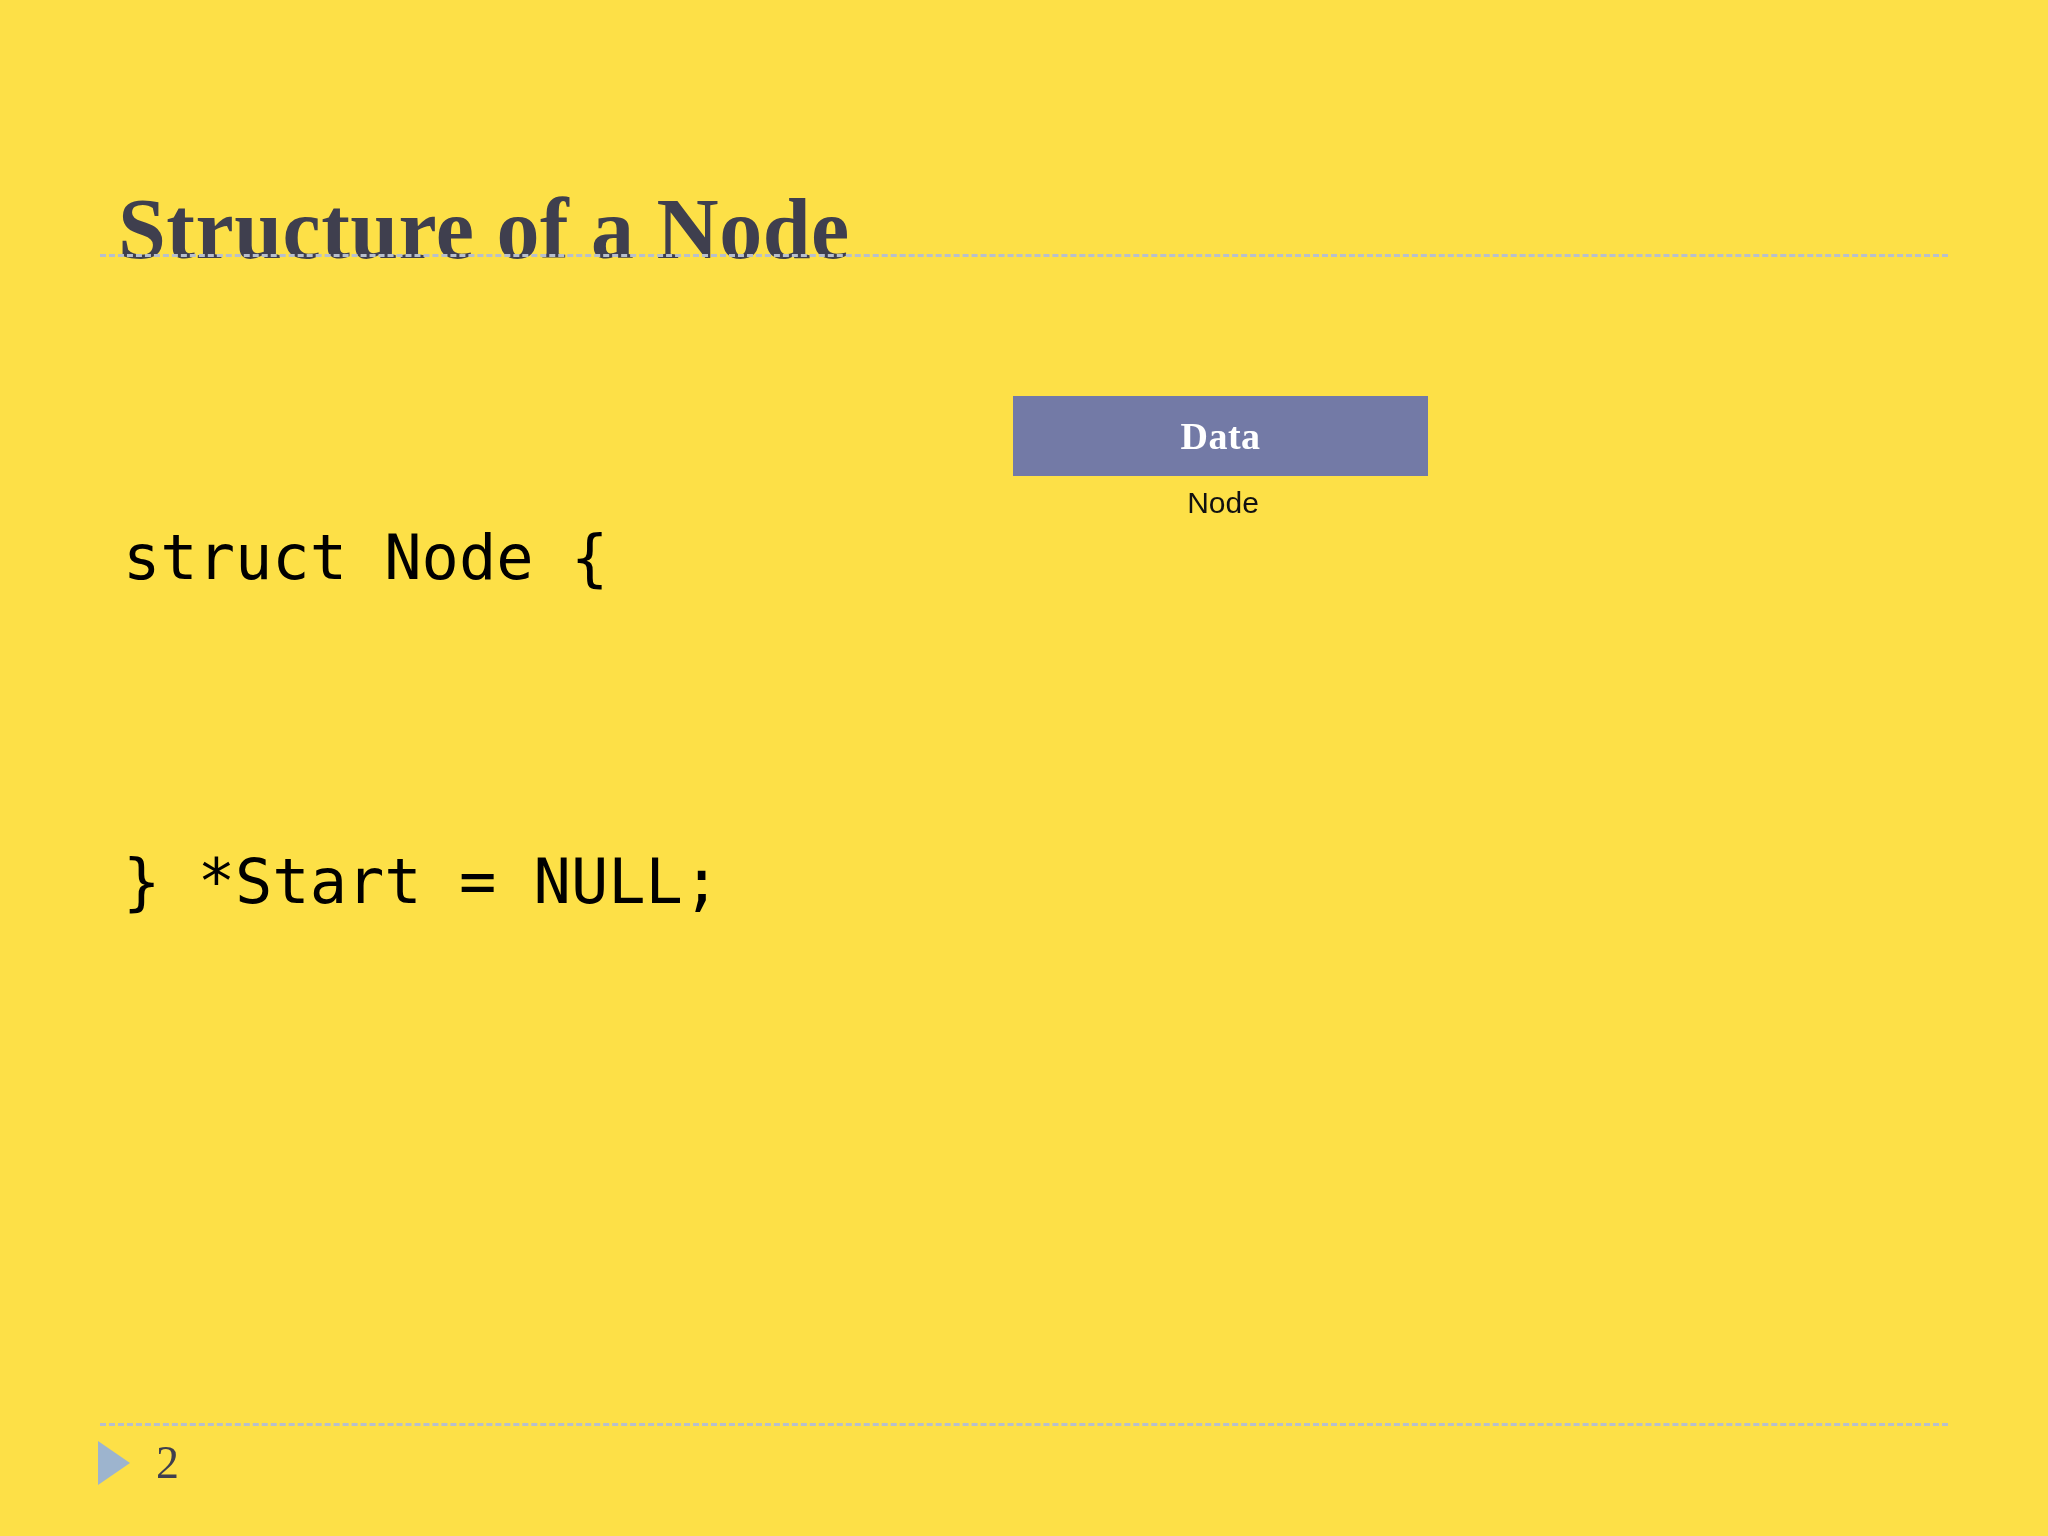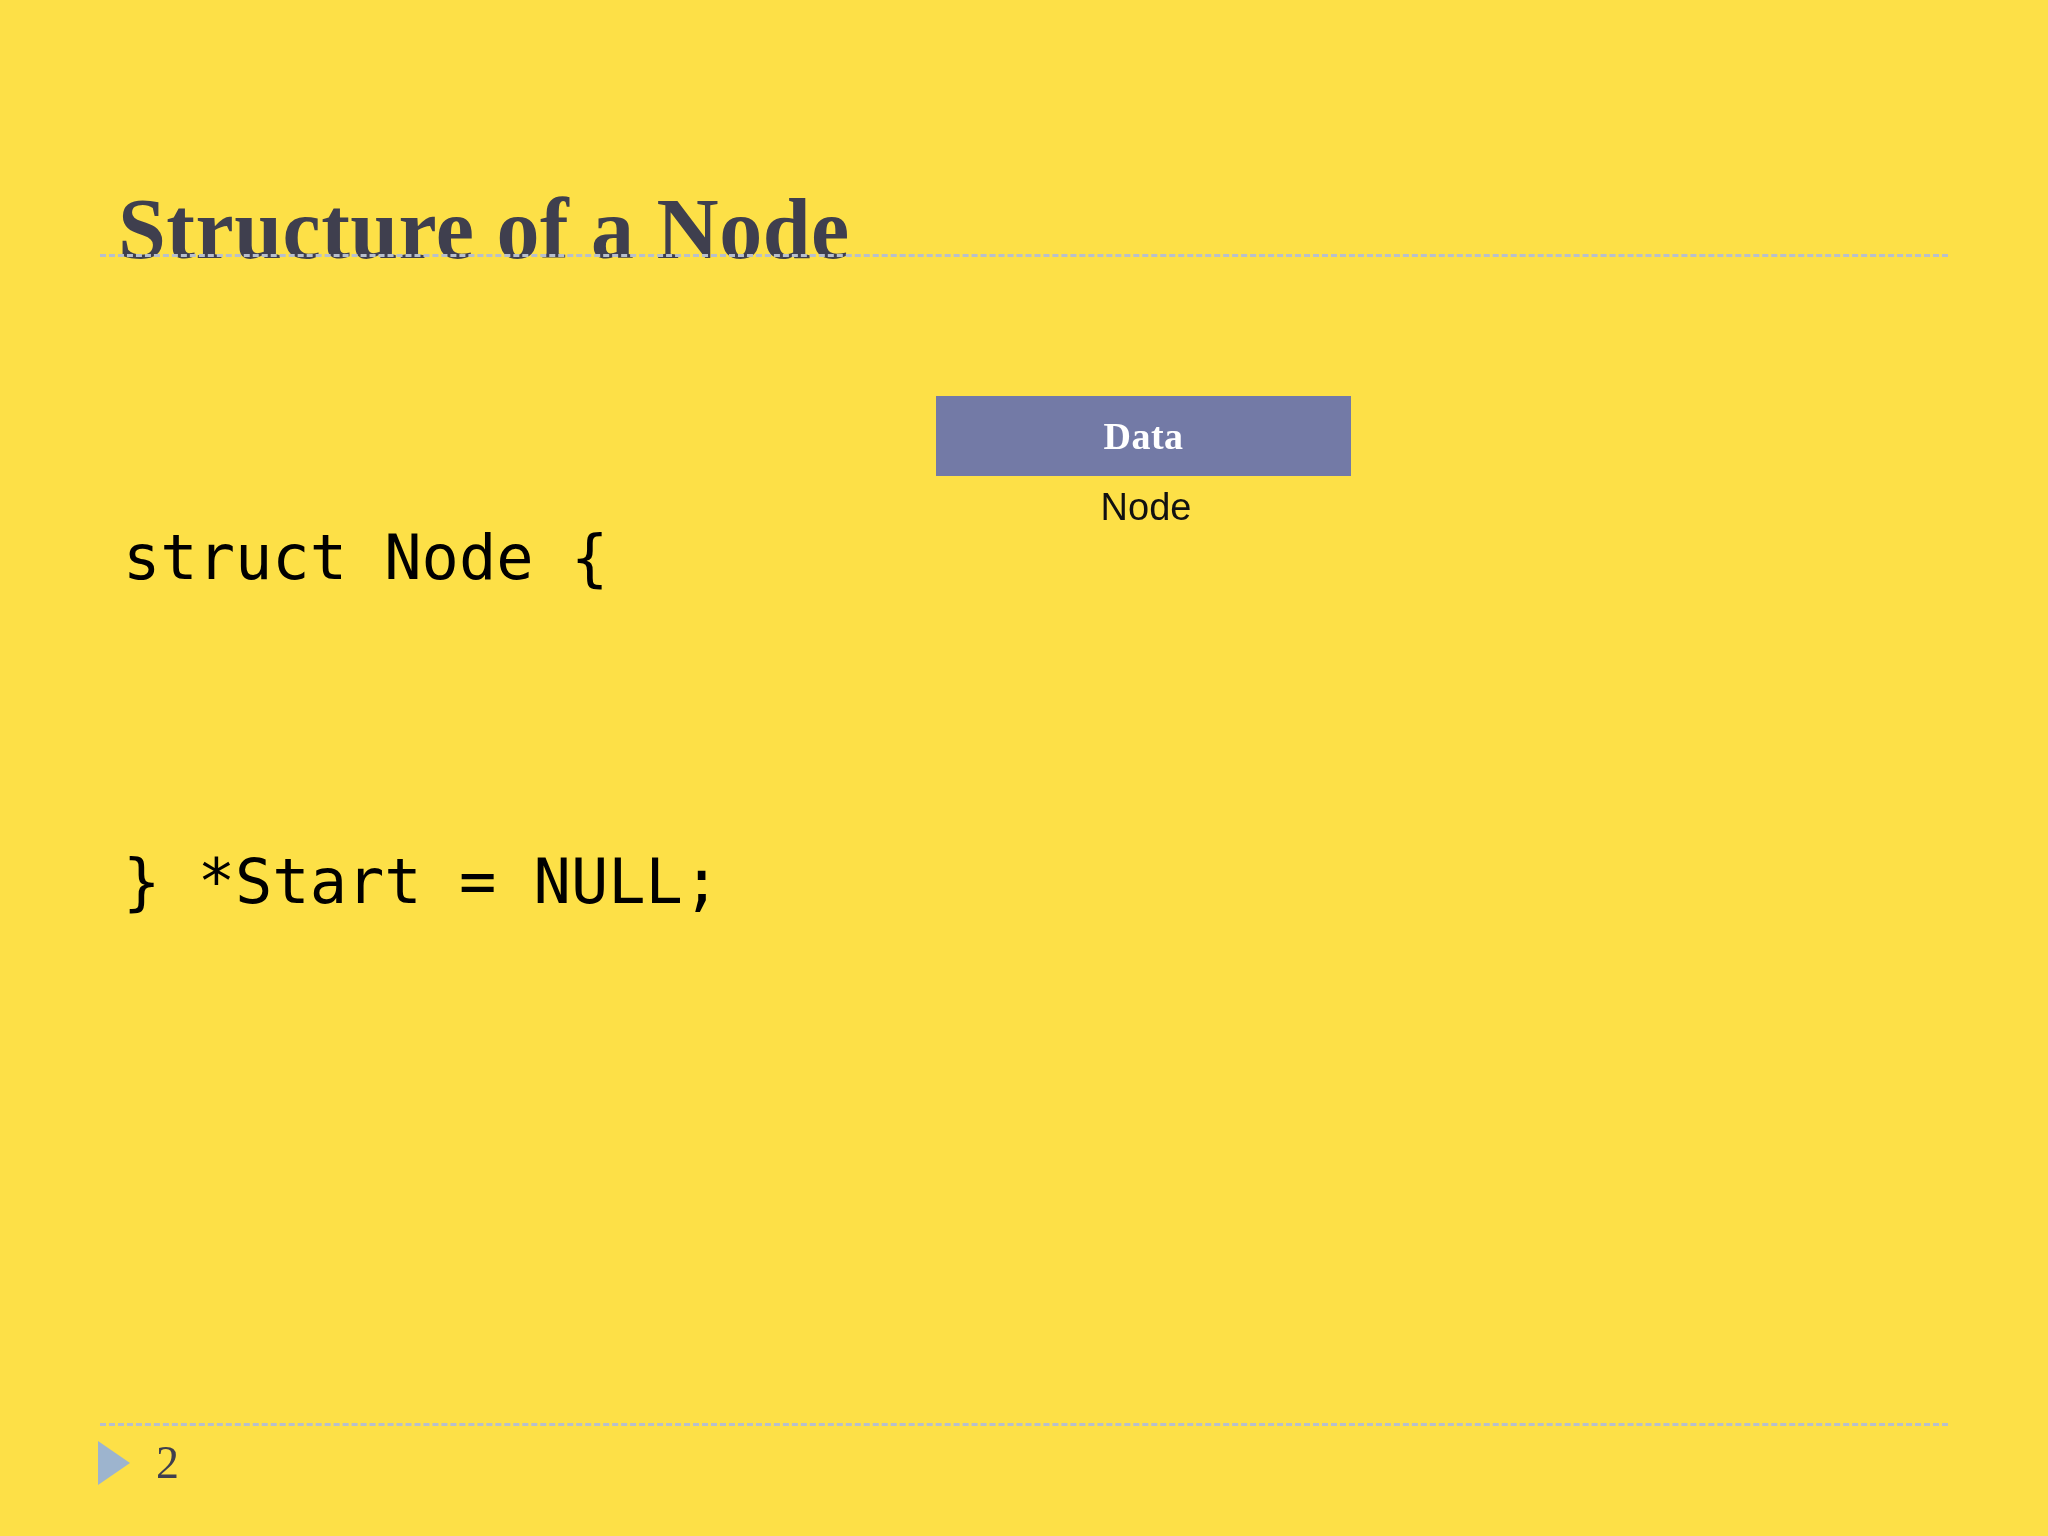--- a/index.html
+++ b/index.html
@@ -53,21 +53,21 @@
     line-height: 108px;
     color: #000000;
     white-space: pre;
     letter-spacing: 0px;
   }
   .code-line { height: 108px; }
 
   
   #node-diagram {
     position: absolute;
-    left: 936px;
+    left: 1013px;
     top: 396px;
     width: 420px;
   }
   #node-box {
     display: flex;
     width: 420px;
     height: 80px;
   }
   .node-cell {
     flex: 1 1 50%;
@@ -79,21 +79,21 @@
     font-weight: bold;
     font-size: 38px;
     color: #ffffff;
     letter-spacing: 0.5px;
   }
   #node-cell-data { margin-right: 5px; }
   #node-caption {
     margin-top: 10px;
     text-align: center;
     font-family: "Liberation Sans", sans-serif;
-    font-size: 38px;
+    font-size: 30px;
     color: #111111;
   }
 
   
   #footer {
     position: absolute;
     left: 98px;
     top: 1440px;
     display: flex;
     align-items: center;

